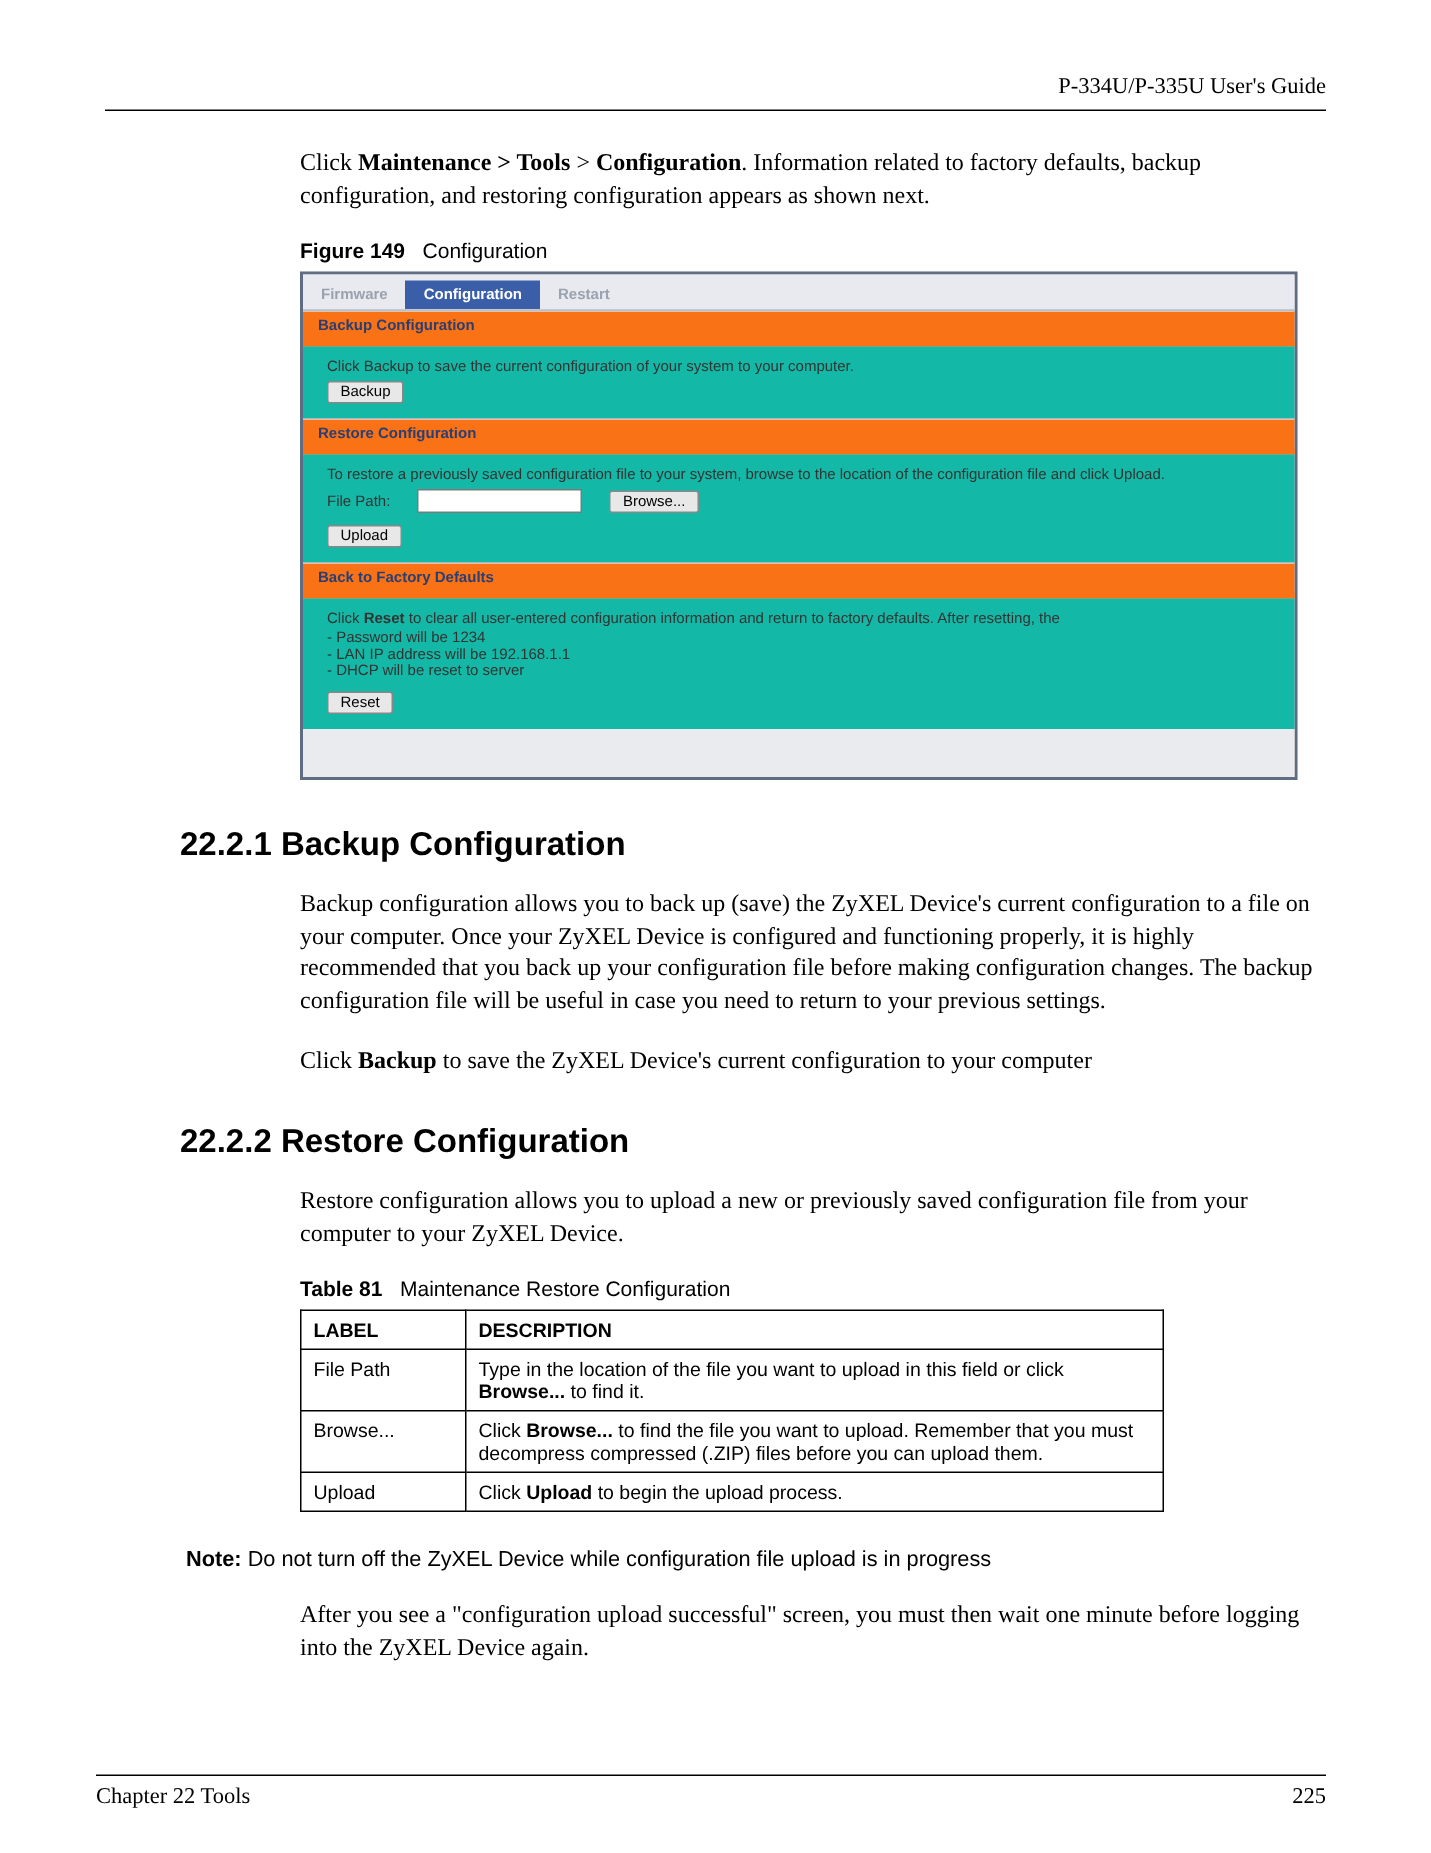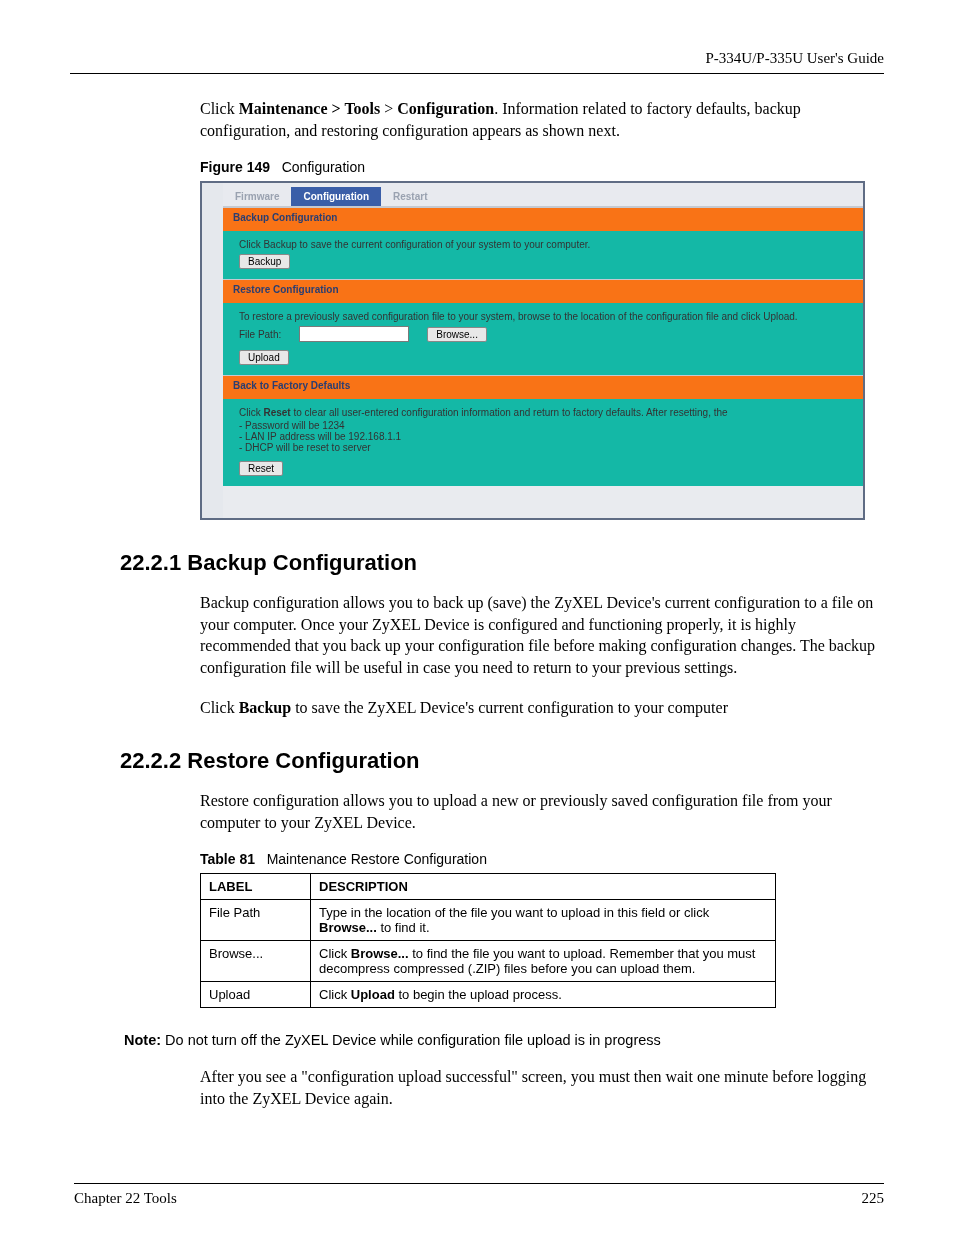--- a/index.html
+++ b/index.html
@@ -46,21 +46,20 @@
   
   .shot {
     margin-left: 130px;
     width: 665px;
     border: 2px solid #5f6c84;
     background: #e5e8ed;
     font-family: Verdana, Geneva, sans-serif;
     font-size: 10px;
     color: #333;
     margin-bottom: 28px;
-    padding-left: 21px;
   }
   .tabbar {
     display: flex;
     border-bottom: 1px solid #c5c9d0;
     background: #e8eaef;
     padding-top: 4px;
   }
   .tab {
     padding: 4px 12px;
     color: #9aa2b0;
@@ -134,21 +133,21 @@
   }
   .note {
     font-family: Arial, Helvetica, sans-serif;
     font-size: 14.5px;
     margin-left: 54px;
     margin-bottom: 18px;
   }
   .footer {
     position: absolute;
     bottom: 28px;
-    left: 74px;
+    left: 64px;
     right: 70px;
     font-size: 15px;
   }
   .footer-row { display: flex; justify-content: space-between; margin-top: 4px; }
 </style>
 </head>
 <body>
 
 <div class="header-right">P-334U/P-335U User's Guide</div>
 <hr class="toprule">

